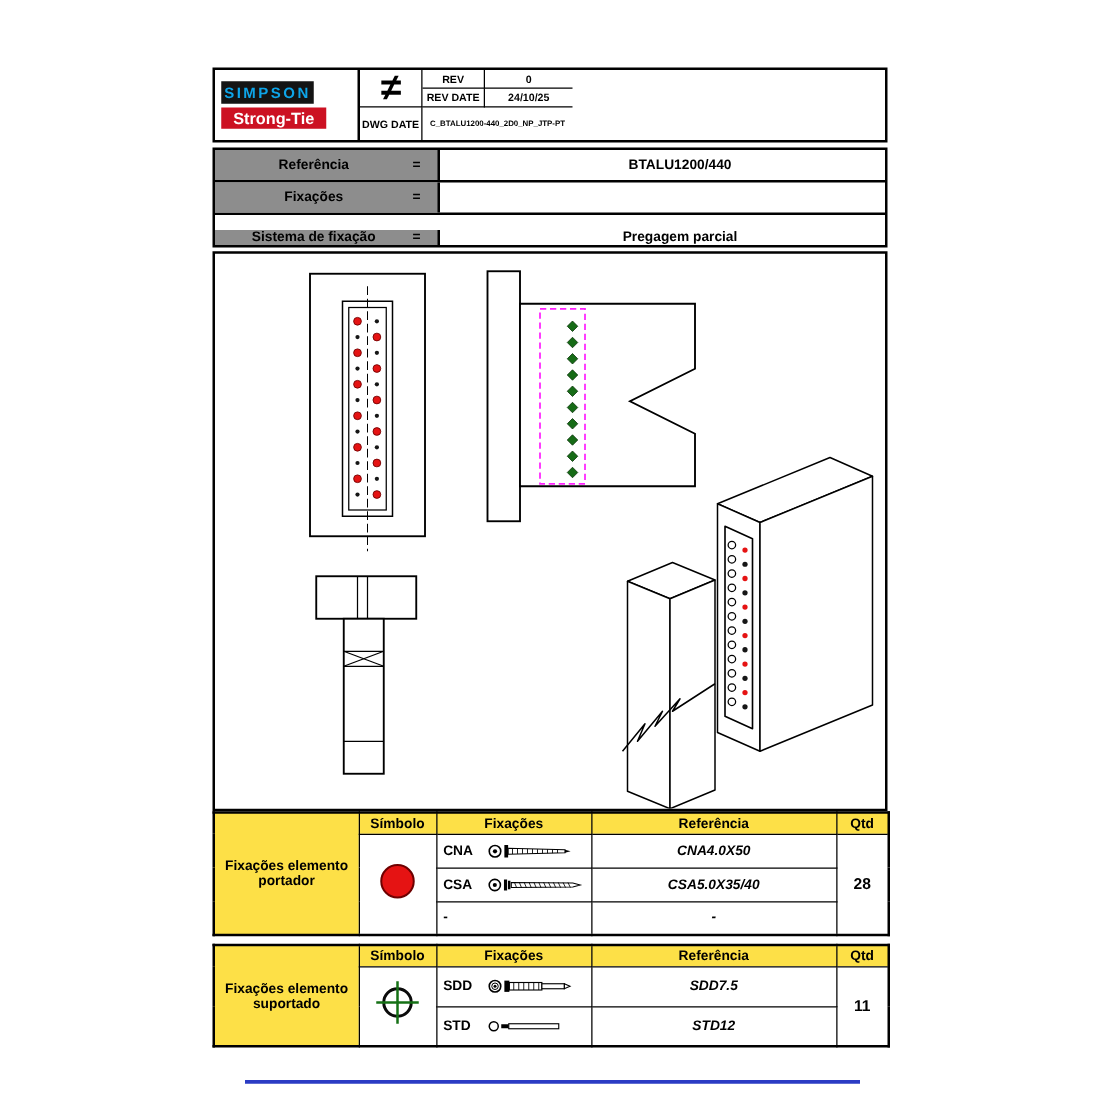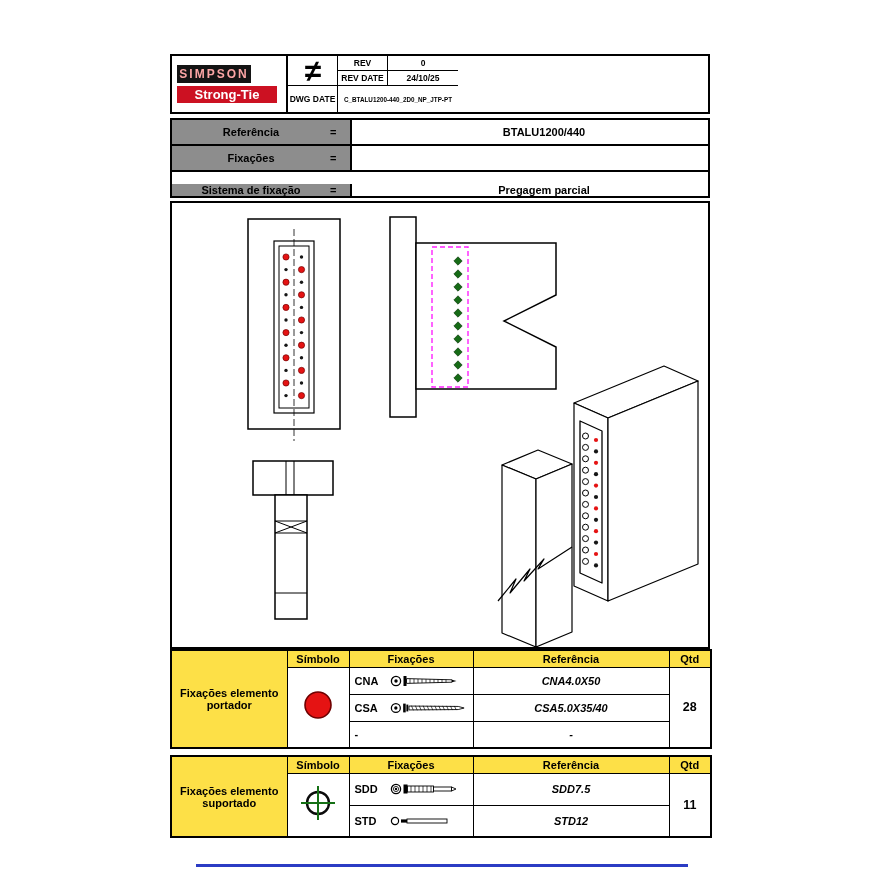--- a/index.html
+++ b/index.html
@@ -2,22 +2,22 @@
 <html><head>
 <meta charset="utf-8">
 <style>
   html,body{margin:0;padding:0;background:#fff;}
   body{width:880px;height:880px;overflow:hidden;position:relative;font-family:"Liberation Sans",sans-serif;color:#000;}
   .sheet{width:540px;margin:0 auto;padding-top:54px;}
 
   
   .hdr{display:flex;border:2.5px solid #000;height:56px;box-sizing:content-box;}
   .logo-cell{width:116px;border-right:2px solid #000;display:flex;flex-direction:column;justify-content:center;gap:3px;padding-left:5px;box-sizing:border-box;}
-  .logo-black{background:#141414;color:#fca5a5;font-weight:bold;font-size:12px;letter-spacing:2px;width:74px;text-align:center;padding:2px 0;}
-  .logo-red{background:#cc1122;color:#fff;font-weight:bold;font-size:13px;width:100px;text-align:center;padding:1px 0;}
+  .logo-black{background:#141414;color:#0ea5e9;font-weight:bold;font-size:12px;letter-spacing:2px;width:74px;text-align:center;padding:2px 0;}
+  .logo-red{background:#cc1122;color:#fff;font-weight:bold;font-size:13px;width:84px;text-align:center;padding:1px 0;}
   .title-cell{flex:1;display:flex;align-items:center;justify-content:center;border-right:2px solid #000;}
   .title{font-size:22px;font-weight:bold;border-bottom:2px solid #000;padding:0 8px 2px;}
   .rev-cell{width:170px;display:grid;grid-template-columns:50px 50px 1fr;grid-template-rows:15px 15px 1fr;}
   .rc{display:flex;align-items:center;justify-content:center;font-weight:bold;font-size:8.5px;box-sizing:border-box;}
   .neq{grid-area:1/1/3/2;border-right:1.5px solid #000;border-bottom:1.5px solid #000;font-size:30px;font-style:italic;font-weight:bold;}
   .revl{grid-area:1/2;border-right:1.5px solid #000;border-bottom:1.5px solid #000;}
   .revv{grid-area:1/3;border-bottom:1.5px solid #000;}
   .rdl{grid-area:2/2;border-right:1.5px solid #000;border-bottom:1.5px solid #000;}
   .rdv{grid-area:2/3;border-bottom:1.5px solid #000;}
   .dwgl{grid-area:3/1;border-right:1.5px solid #000;}

